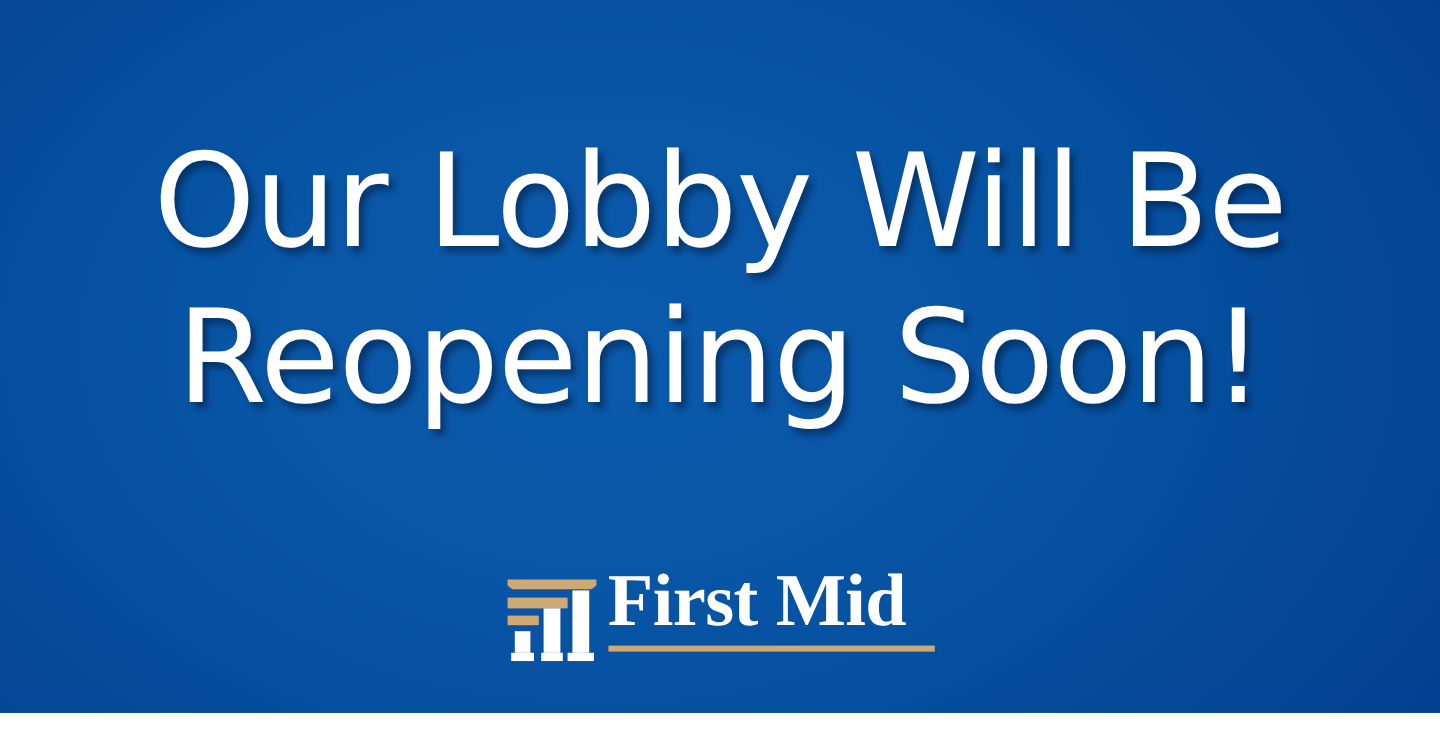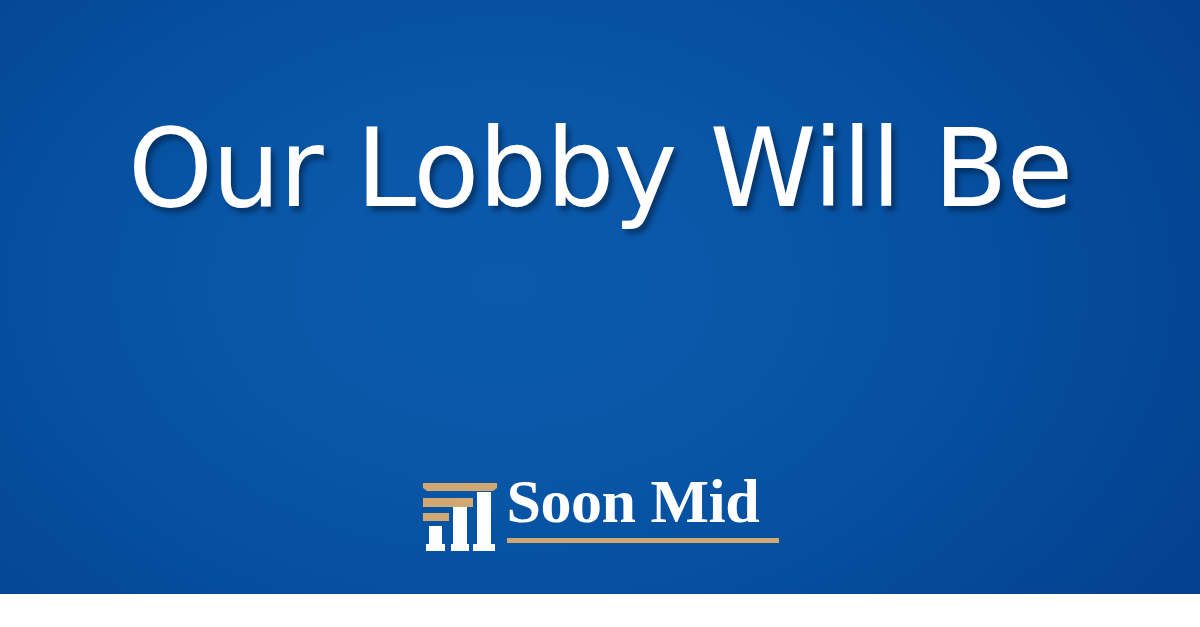--- a/index.html
+++ b/index.html
@@ -110,20 +110,21 @@
     white-space: nowrap;
   }
 </style>
 </head>
 <body>
 
 <div class="banner">
 
   <div class="headline">
     <span class="headline-line">Our Lobby Will Be</span>
+    <span class="headline-line">Reopening Soon!</span>
   </div>
 
   <div class="logo-lockup">
     <div class="logo-inner">
 
       <svg class="logo-mark" viewBox="0 0 76 72" aria-hidden="true">
 
         <polygon points="1,9 1,4 75,4 75,9 71,12 5,12" fill="#cfa971"></polygon>
 
         <rect x="1" y="19" width="50" height="9" fill="#cfa971"></rect>
@@ -134,20 +135,20 @@
         <polygon points="51,72 51,65 73,65 73,72" fill="#ffffff"></polygon>
 
         <rect x="31" y="28" width="14" height="37" fill="#ffffff"></rect>
         <polygon points="29,72 29,65 47,65 47,72" fill="#ffffff"></polygon>
 
         <rect x="7" y="47" width="13" height="18" fill="#ffffff"></rect>
         <polygon points="4,72 4,65 23,65 23,72" fill="#ffffff"></polygon>
       </svg>
 
       <div class="logo-word">
-        <span class="logo-name">Soon Mid</span>
+        <span class="logo-name">First Mid</span>
         <span class="logo-rule"></span>
       </div>
 
     </div>
   </div>
 
 </div>
 
 </body></html>

